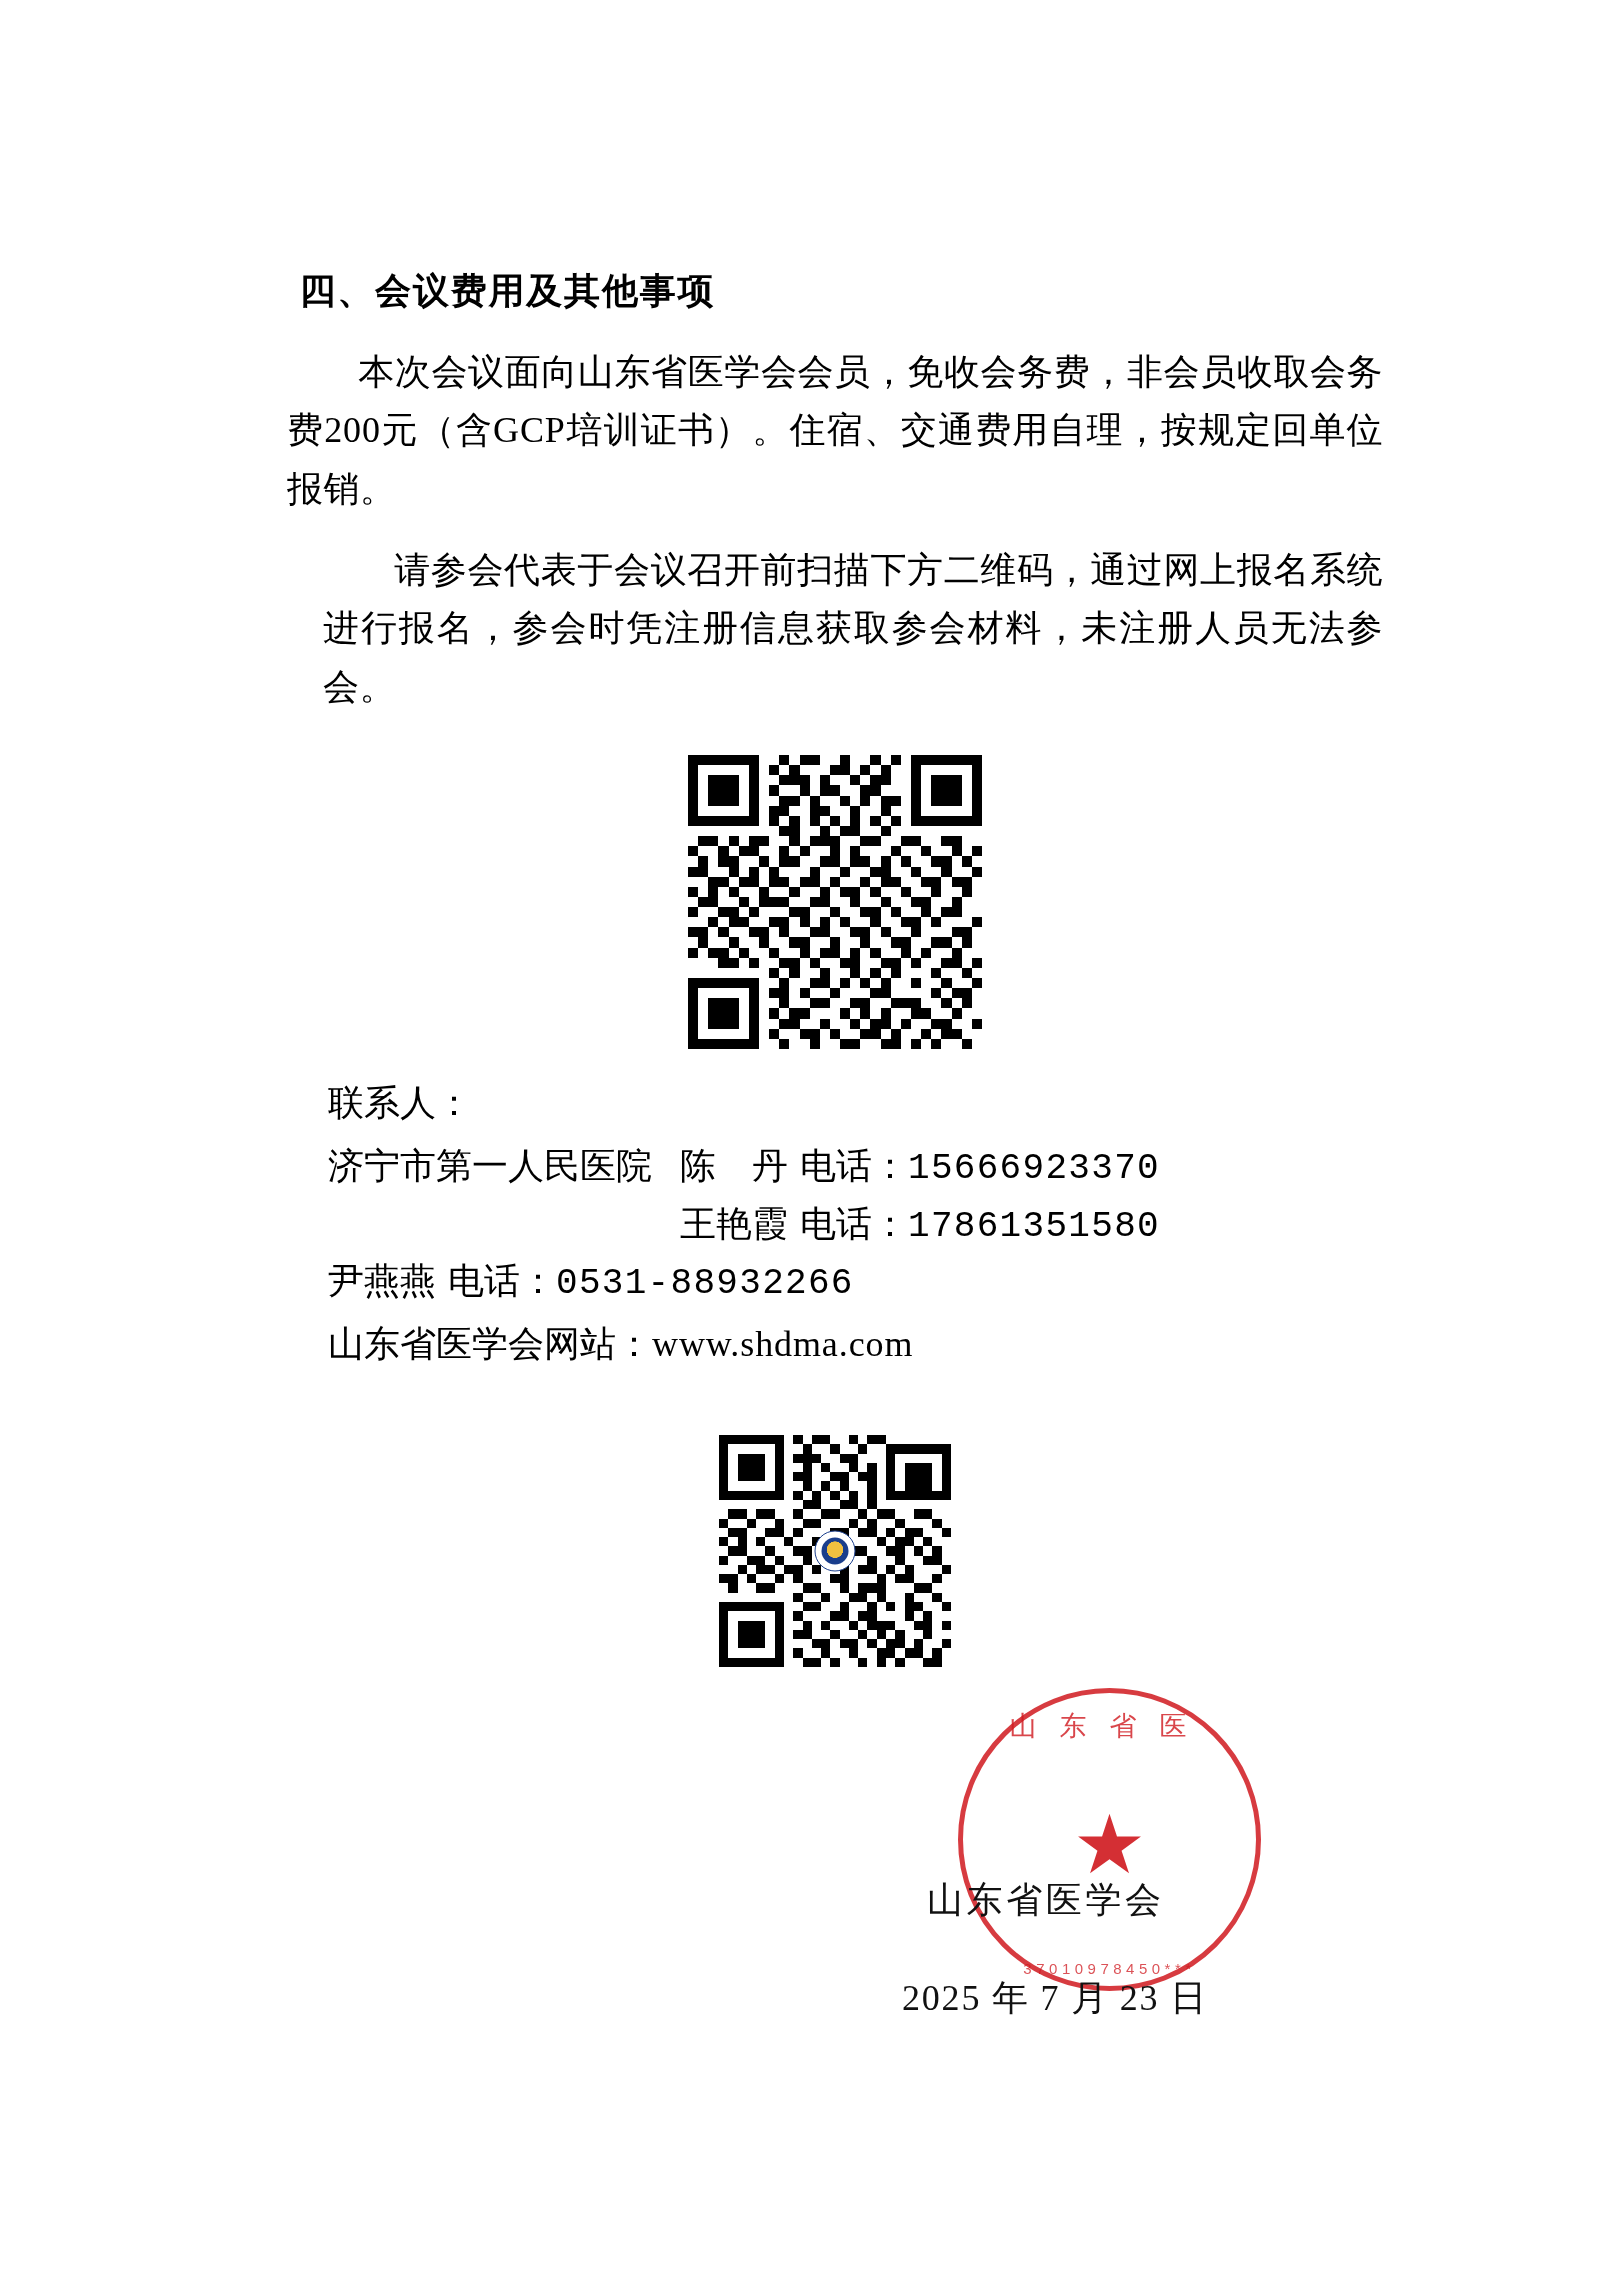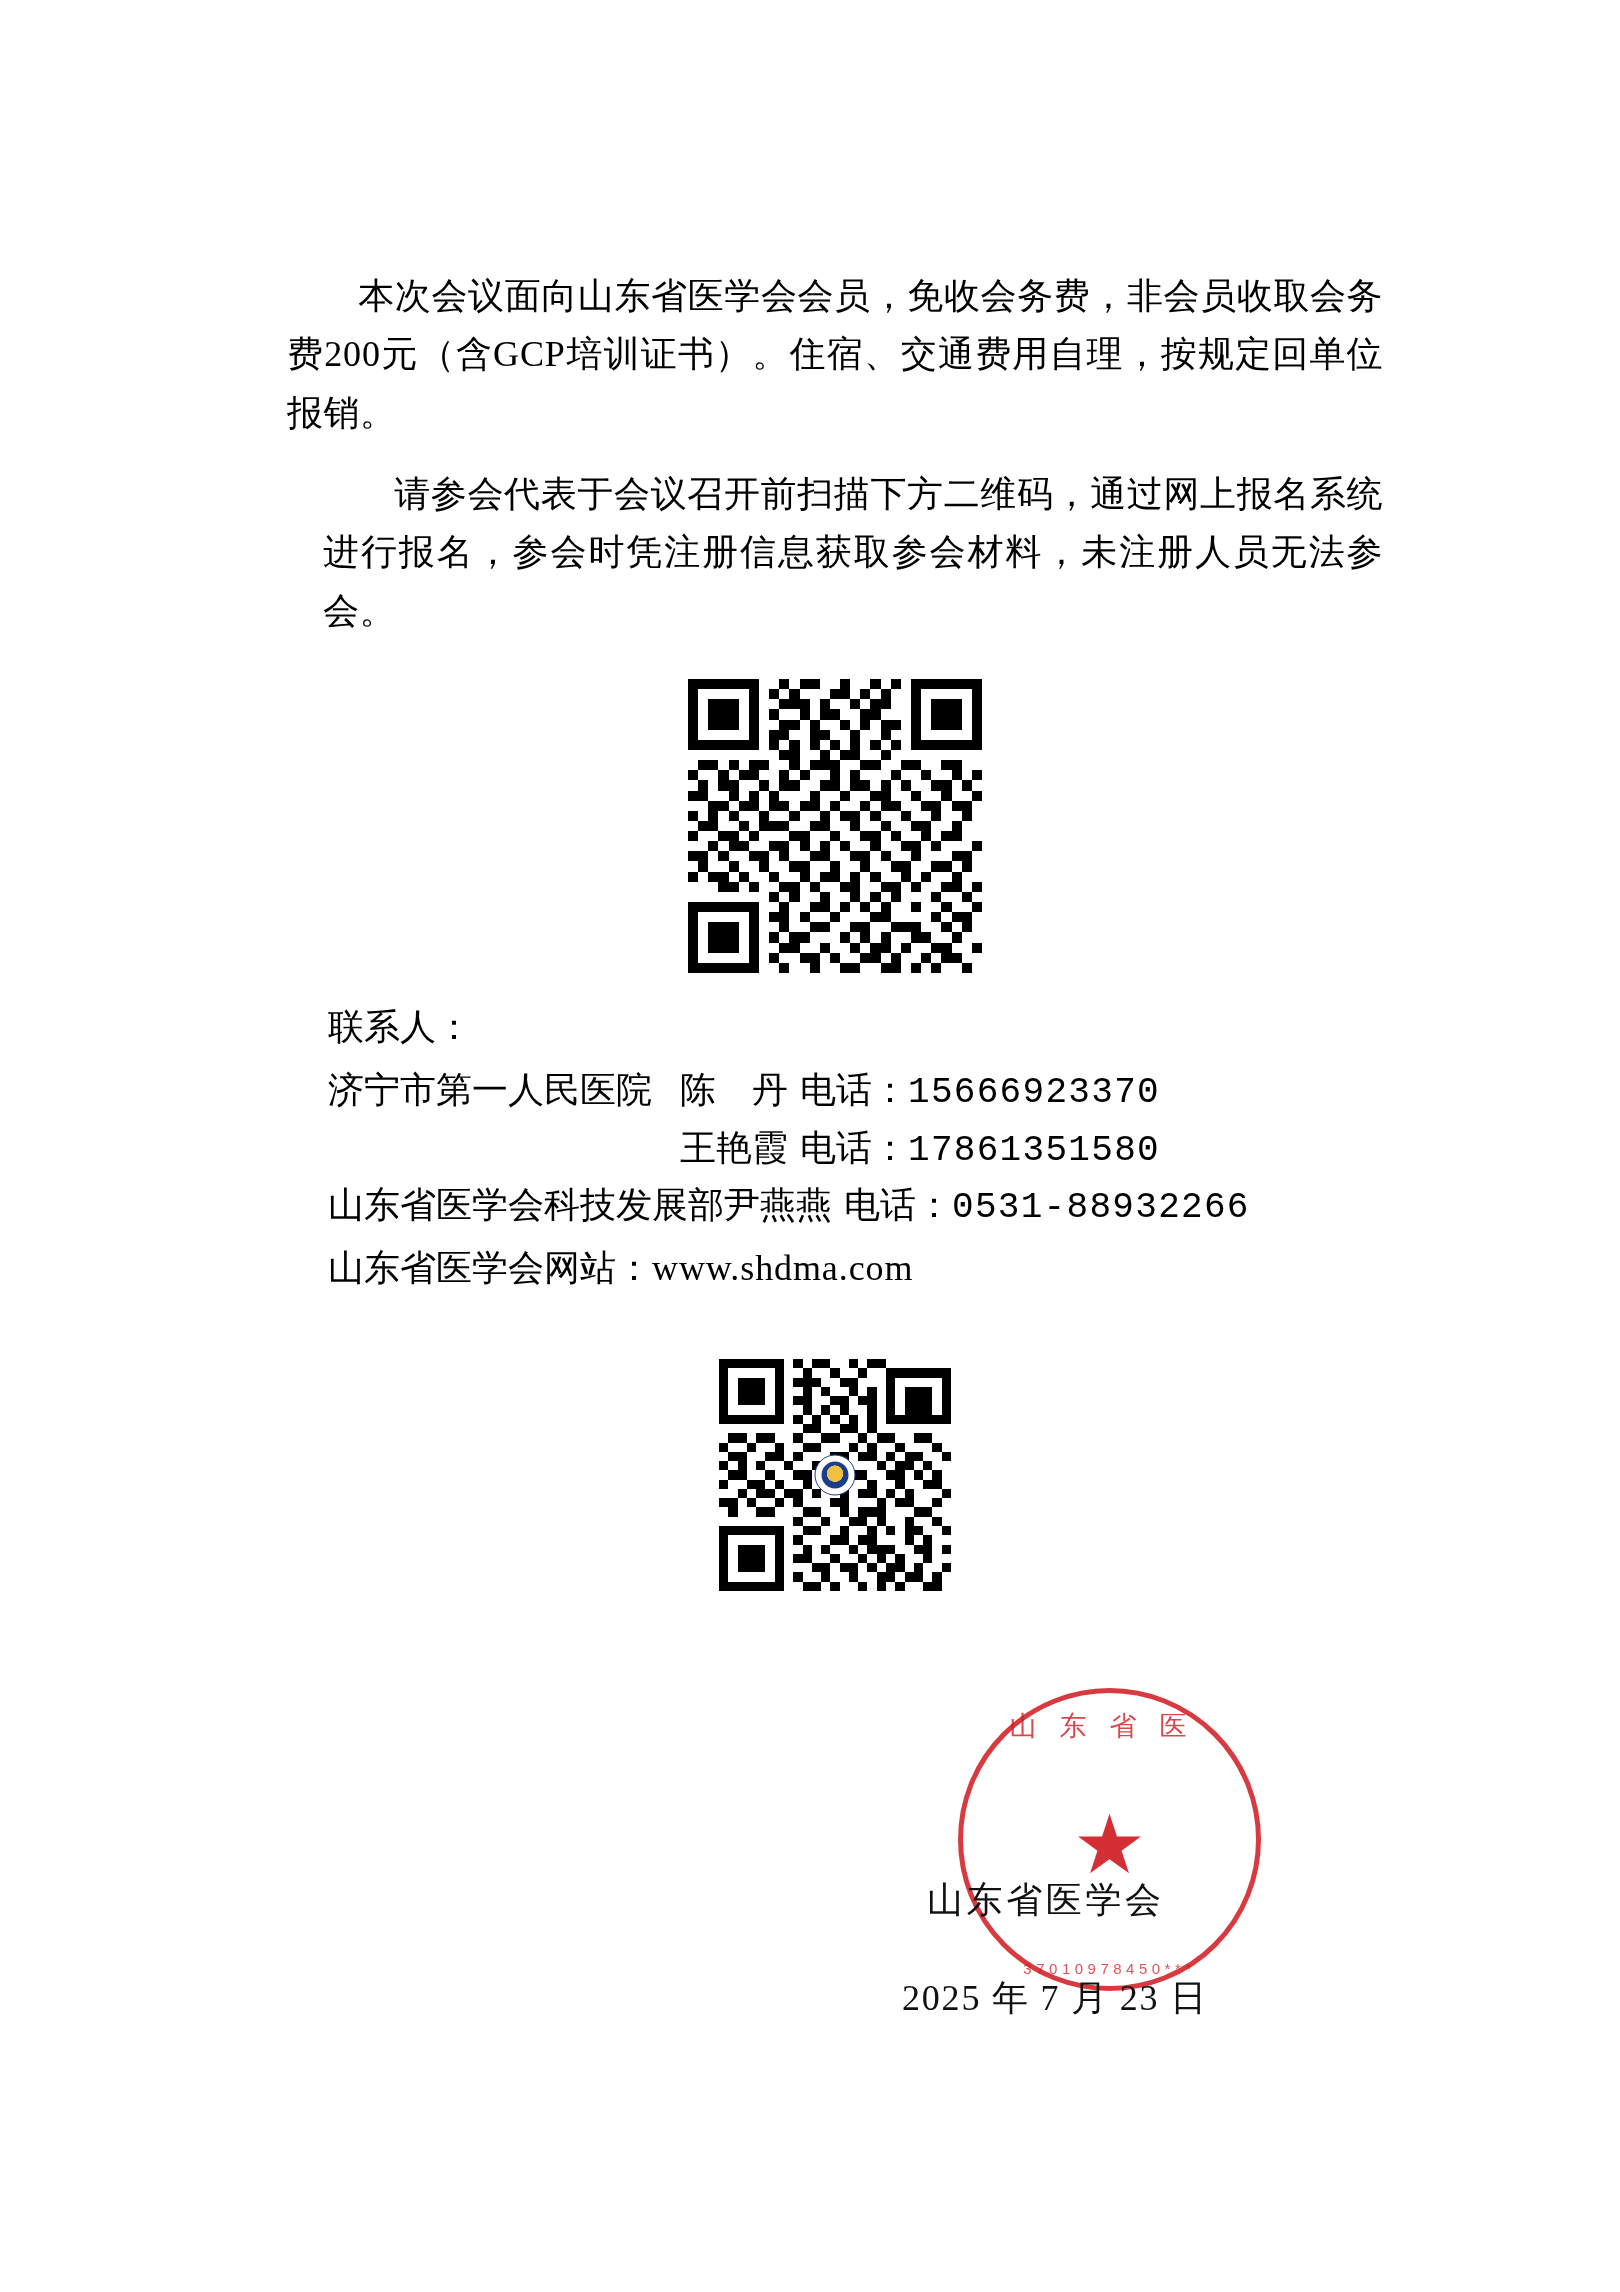--- a/index.html
+++ b/index.html
@@ -199,20 +199,21 @@
     z-index: 5;
   }
 </style>
 </head>
 <body>
 
 <div class="page">
 
   <div class="content">
 
+    <h2 class="section-heading">四、会议费用及其他事项</h2>
 
     <p class="para"><span class="indent"></span><span>本次会议面向山东省医学会会员，免收会务费，非会员收取会务费</span><span class="latin">200</span><span>元（含</span><span class="latin">GCP</span><span>培训证书）。住宿、交通费用自理，按规定回单位报销。</span></p>
 
     <p class="para para-2"><span class="indent"></span><span>请参会代表于会议召开前扫描下方二维码，通过网上报名系统进行报名，参会时凭注册信息获取参会材料，未注册人员无法参会。</span></p>
 
     <div class="qr-wrap">
       <svg class="qr" width="294" height="294" viewBox="0 0 29 29" shape-rendering="crispEdges">
         <rect width="29" height="29" fill="#ffffff"></rect>
         <g fill="#000000">
           <rect x="0" y="0" width="7" height="1"></rect>
@@ -494,21 +495,20 @@
       </div>
 
       <div class="contact-row">
         <span class="c-org"></span>
         <span class="c-person">王艳霞</span>
         <span class="c-phone-label">电话：</span>
         <span class="c-phone">17861351580</span>
       </div>
 
       <div class="contact-row">
-        <span class="c-org-wide">山东省医学会科技发展部</span>
         <span class="c-person">尹燕燕</span>
         <span class="c-phone-label">电话：</span>
         <span class="c-phone">0531-88932266</span>
       </div>
 
       <div class="website-line">
         <span>山东省医学会网站：</span><span class="latin">www.shdma.com</span>
       </div>
 
     </div>

